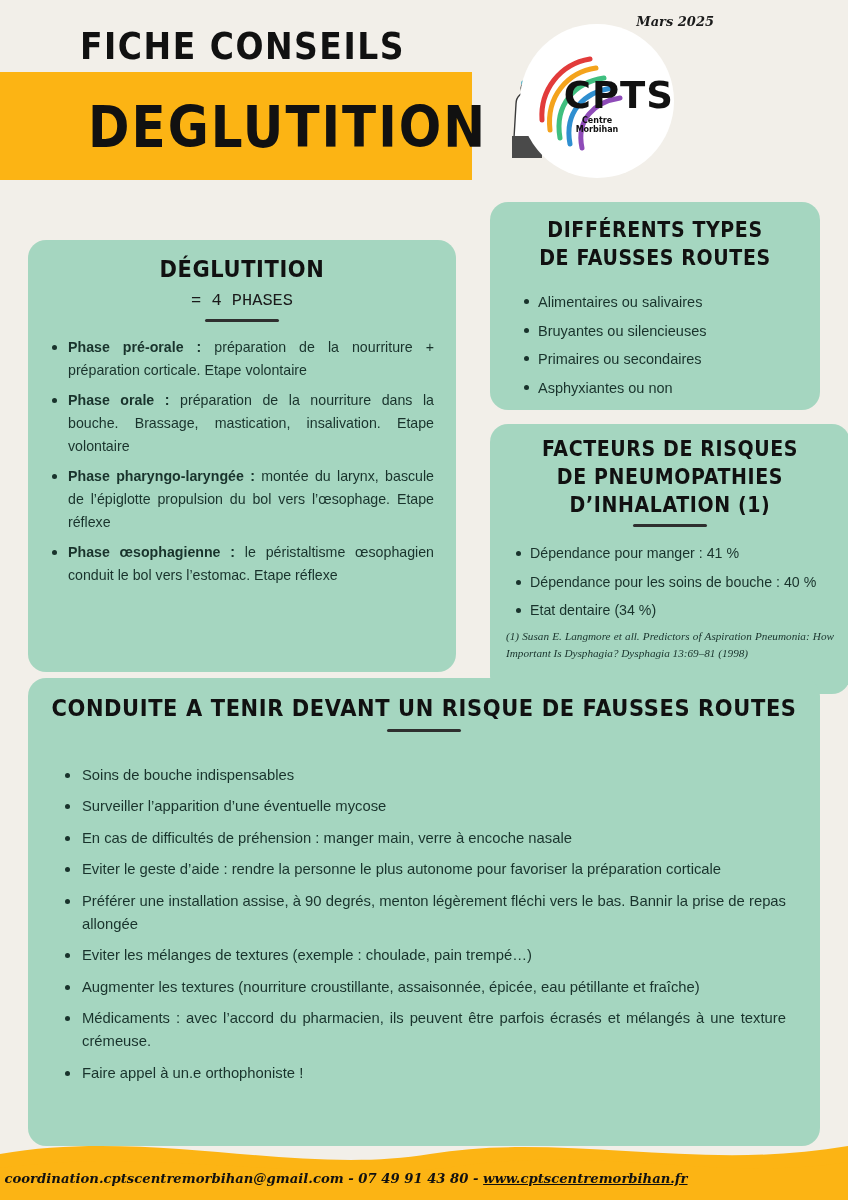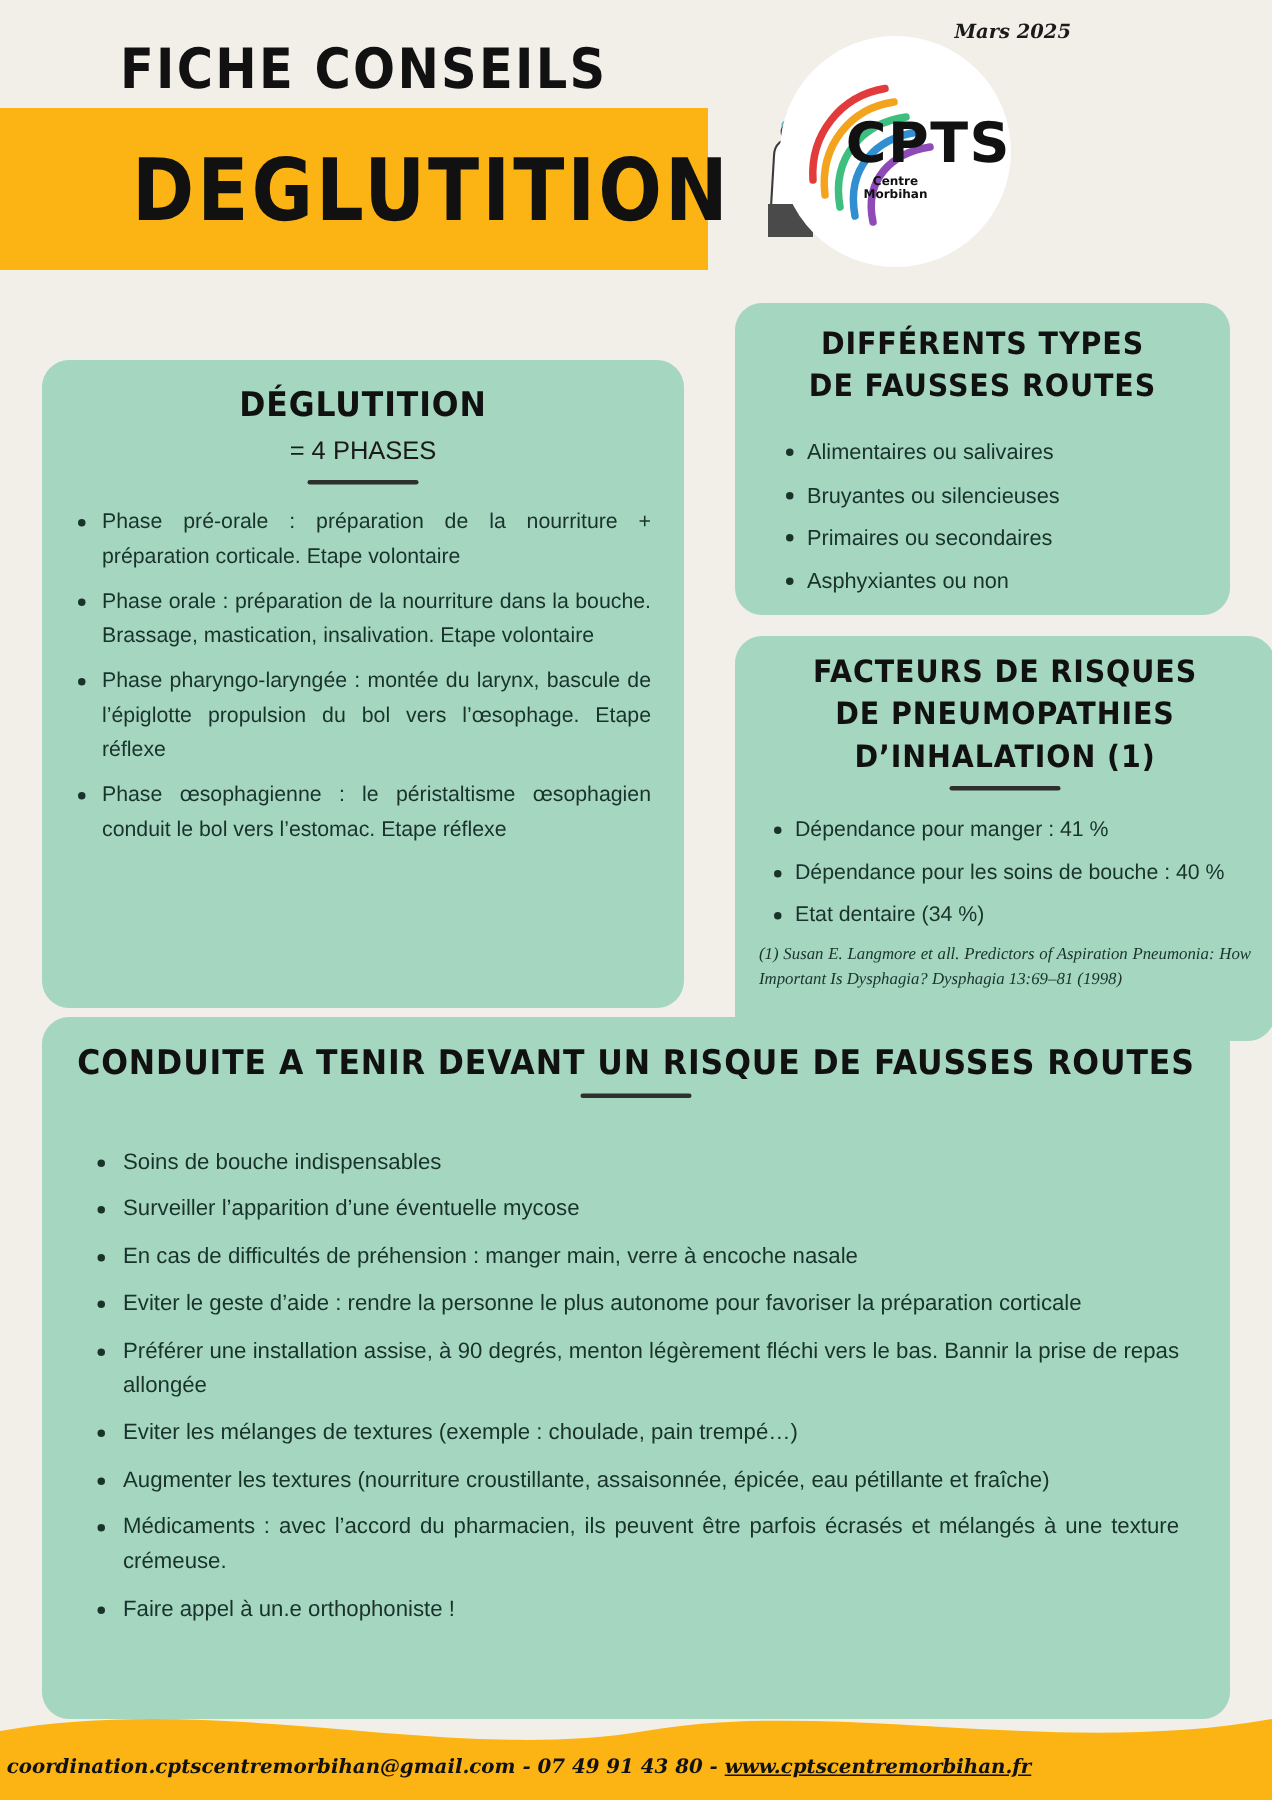--- a/index.html
+++ b/index.html
@@ -134,37 +134,37 @@
     background: #19332c;
   }
 
   
   #card-deglutition {
     left: 28px; top: 240px; width: 428px; height: 432px;
   }
   #card-deglutition h2 { font-size: 21px; padding-top: 17px; }
   #card-deglutition .sub {
     text-align: center;
-    font-family: Liberation Sans, sans-serif;
+    font-family: Liberation Mono, monospace;
     font-size: 17px;
     color: #1a1a1a;
     margin-top: 10px;
   }
   #card-deglutition ul.items {
     margin-top: 14px;
     padding: 0 22px 0 40px;
   }
   #card-deglutition ul.items li {
     font-size: 14.2px;
     line-height: 1.62;
     text-align: justify;
     margin-bottom: 7px;
   }
   #card-deglutition ul.items li::before { left: -16px; top: 9px; width: 5px; height: 5px; }
-  #card-deglutition b { font-weight: normal; }
+  #card-deglutition b { font-weight: bold; }
 
   
   #card-types {
     left: 490px; top: 202px; width: 330px; height: 208px;
   }
   #card-types h2 { font-size: 19px; padding-top: 16px; line-height: 1.35; }
   #card-types ul.items { margin-top: 22px; padding-left: 48px; }
   #card-types ul.items li { font-size: 14.5px; line-height: 1.55; margin-bottom: 6px; }
 
   

